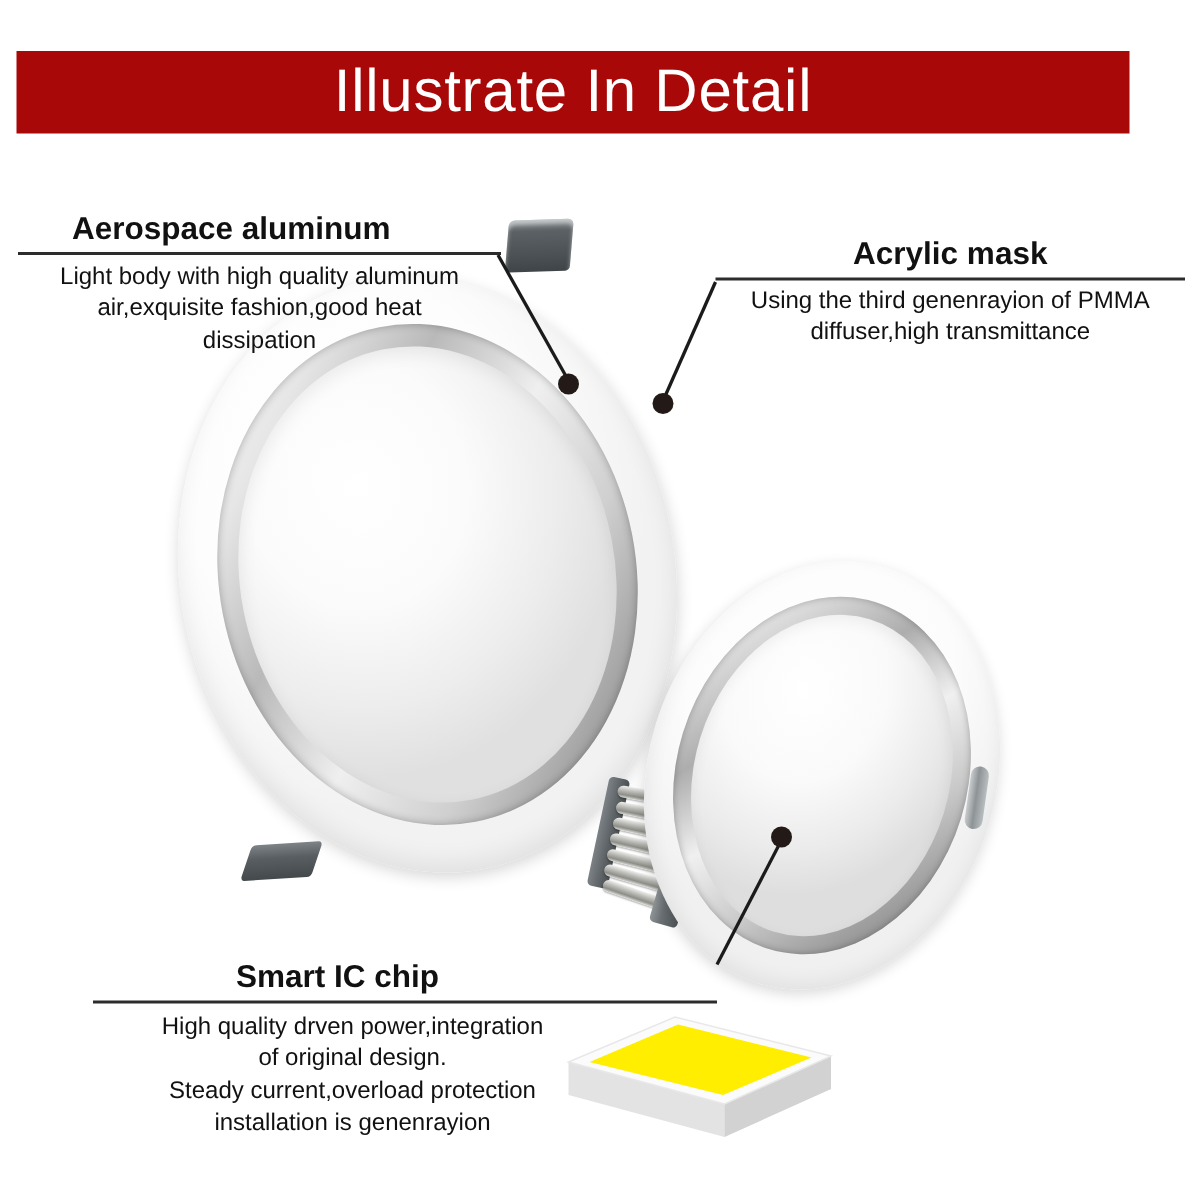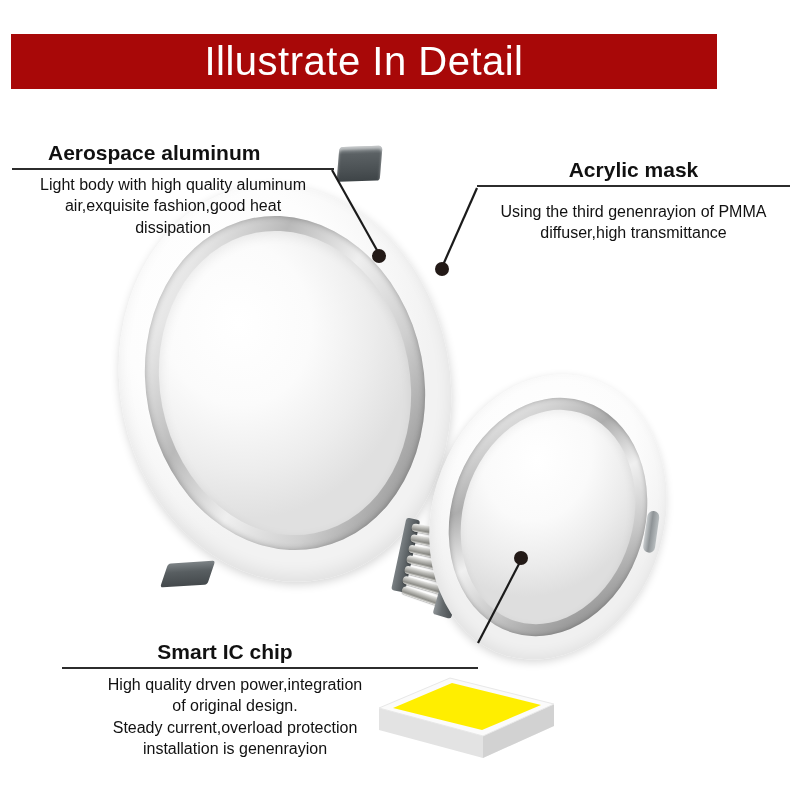--- a/index.html
+++ b/index.html
@@ -19,20 +19,21 @@
   }
 
   
   #header-banner {
     position: absolute;
     left: 11px;
     top: 34px;
     width: 706px;
     height: 55px;
     background: #a80808;
+    padding-left: 36px;
   }
   #header-title {
     position: absolute;
     left: 0;
     top: 0;
     width: 100%;
     height: 55px;
     line-height: 55px;
     text-align: center;
     color: #ffffff;
@@ -65,21 +66,21 @@
   
   #callout-aerospace { left: 12px; top: 141px; width: 322px; }
   #callout-aerospace .callout-title { text-align: left; padding-left: 36px; }
   #callout-aerospace .callout-rule { width: 322px; margin-top: 4px; }
   #callout-aerospace .callout-body { text-align: center; padding-top: 4px; }
 
   
   #callout-acrylic { left: 477px; top: 158px; width: 313px; }
   #callout-acrylic .callout-title { text-align: center; }
   #callout-acrylic .callout-rule { width: 313px; margin-top: 4px; }
-  #callout-acrylic .callout-body { text-align: center; padding-top: 14px; }
+  #callout-acrylic .callout-body { text-align: center; padding-top: 3px; }
 
   
   #callout-smartic { left: 62px; top: 607px; width: 416px; }
   #callout-smartic .callout-title { text-align: center; padding-right: 90px; margin-top: 33px; }
   #callout-smartic .callout-rule { width: 416px; margin-top: 4px; }
   #callout-smartic .callout-body { text-align: center; padding-top: 5px; padding-right: 70px; }
 
   
   #leader-layer {
     position: absolute;

